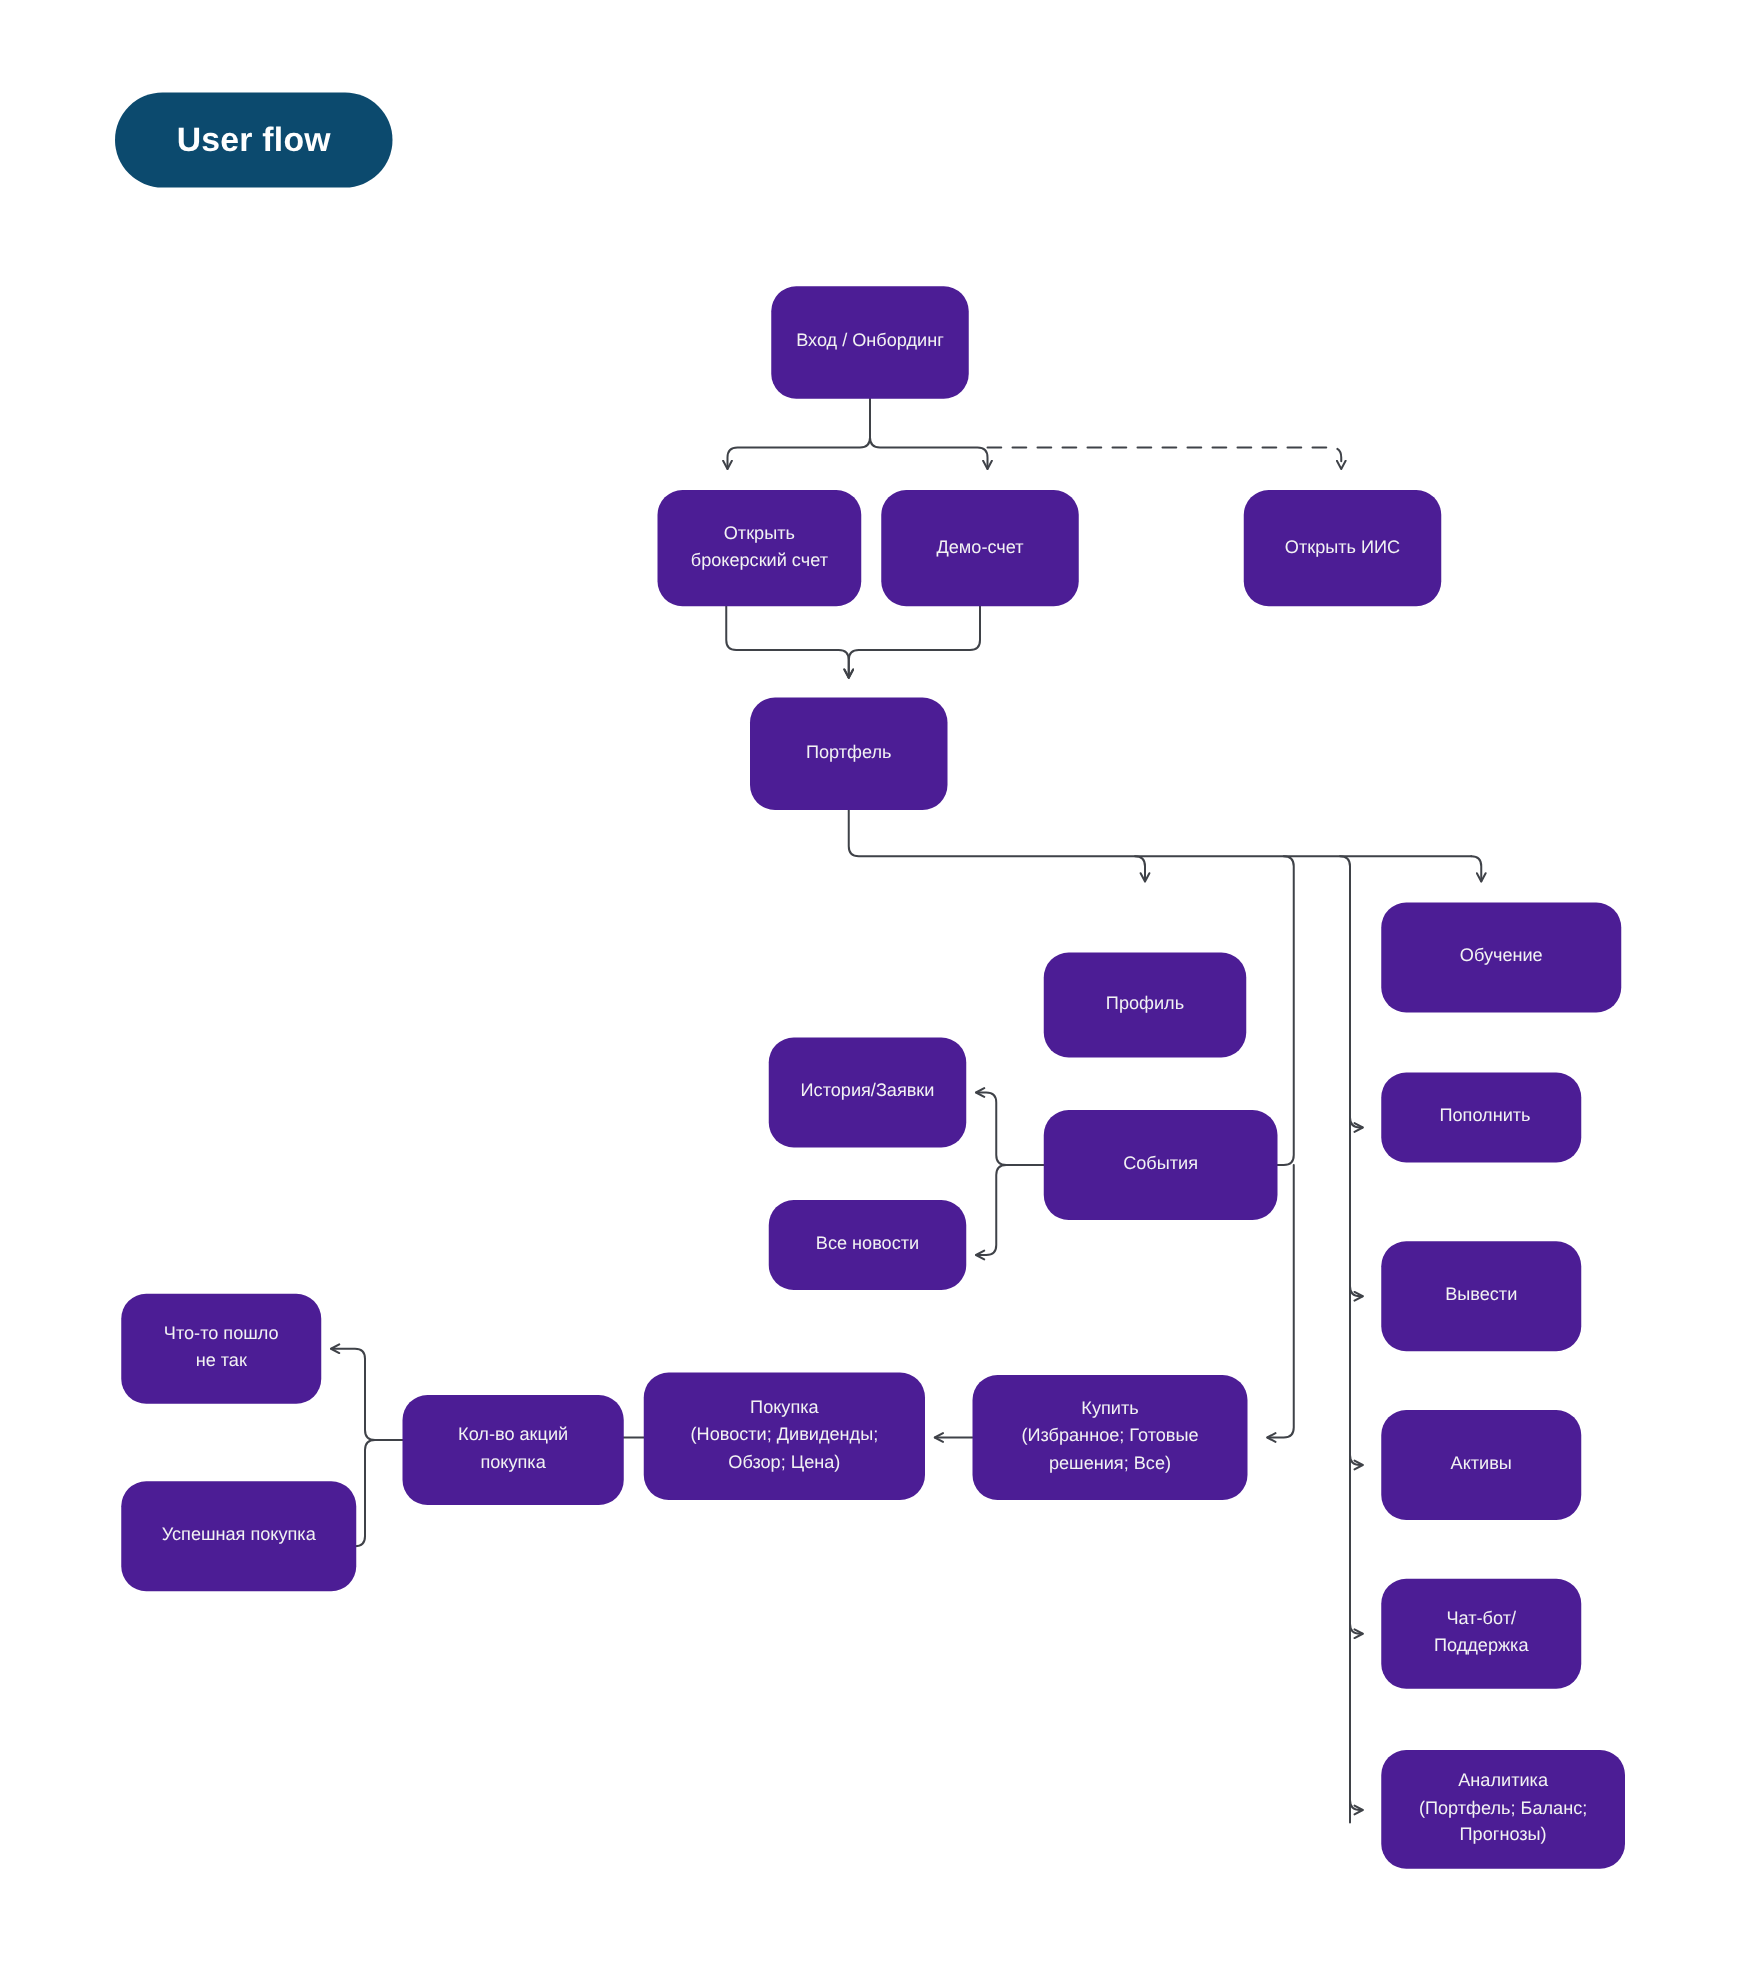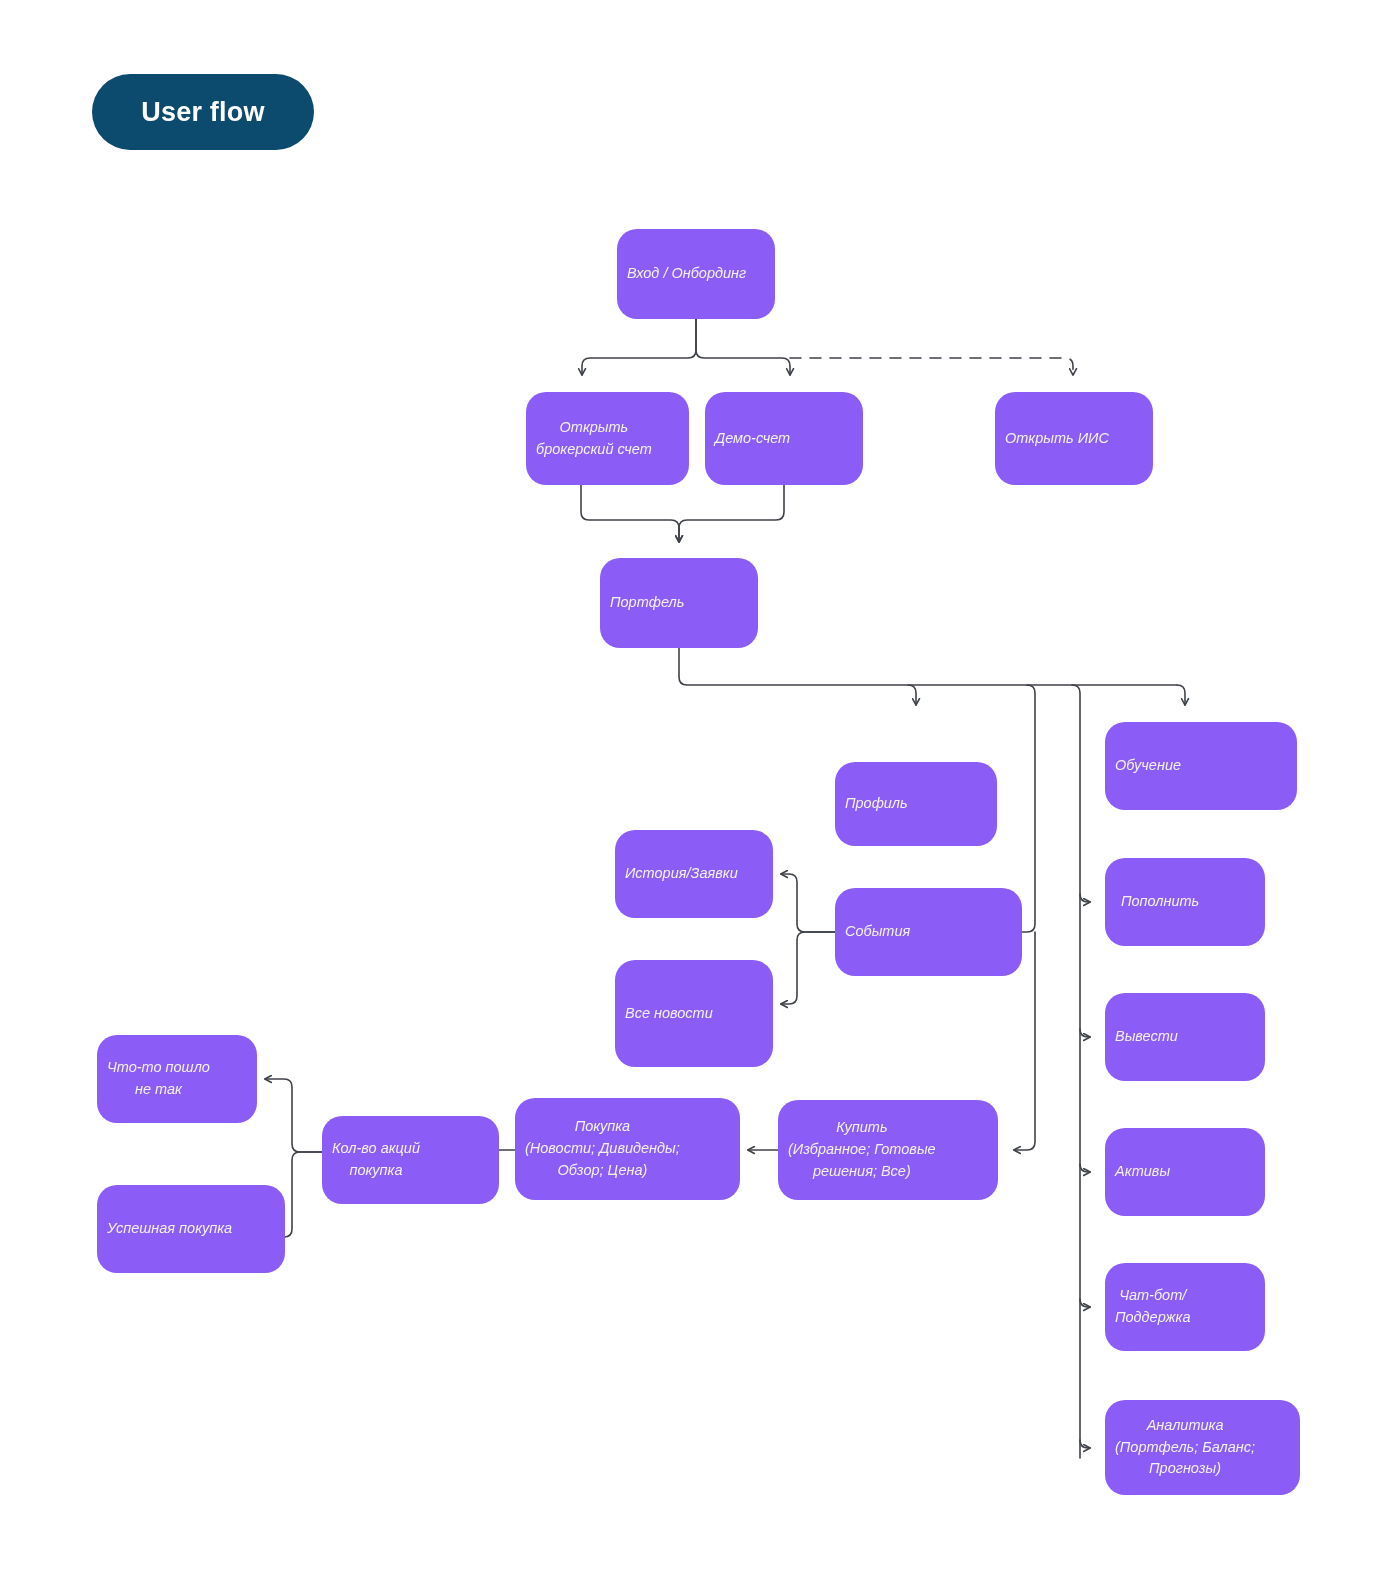--- a/index.html
+++ b/index.html
@@ -36,28 +36,28 @@
     justify-content: center;
   }
   .title-pill span {
     color: #ffffff;
     font-size: 27px;
     font-weight: bold;
     letter-spacing: 0.2px;
   }
   .node {
     position: absolute;
-    background: #8b5cf6;
+    background: #4c1d95;
     border-radius: 20px;
     display: flex;
     align-items: center;
+    justify-content: center;
     text-align: center;
     box-sizing: border-box;
     padding: 4px 10px;
-    font-style: italic;
   }
   .node .label {
     color: #f2f2f3;
     font-size: 14.5px;
     line-height: 1.5;
     white-space: pre-line;
   }
 </style>
 </head>
 <body>
@@ -135,24 +135,24 @@
   </div>
   <div class="node" style="left:1105px;top:722px;width:192px;height:88px;">
     <span class="label">Обучение</span>
   </div>
   <div class="node" style="left:615px;top:830px;width:158px;height:88px;">
     <span class="label">История/Заявки</span>
   </div>
   <div class="node" style="left:835px;top:888px;width:187px;height:88px;">
     <span class="label">События</span>
   </div>
-  <div class="node" style="left:1105px;top:858px;width:160px;height:88px;padding-left:16px;">
+  <div class="node" style="left:1105px;top:858px;width:160px;height:72px;padding-left:16px;">
     <span class="label">Пополнить</span>
   </div>
-  <div class="node" style="left:615px;top:960px;width:158px;height:107px;">
+  <div class="node" style="left:615px;top:960px;width:158px;height:72px;">
     <span class="label">Все новости</span>
   </div>
   <div class="node" style="left:1105px;top:993px;width:160px;height:88px;">
     <span class="label">Вывести</span>
   </div>
   <div class="node" style="left:97px;top:1035px;width:160px;height:88px;">
     <span class="label">Что-то пошло
 не так</span>
   </div>
   <div class="node" style="left:1105px;top:1128px;width:160px;height:88px;">

